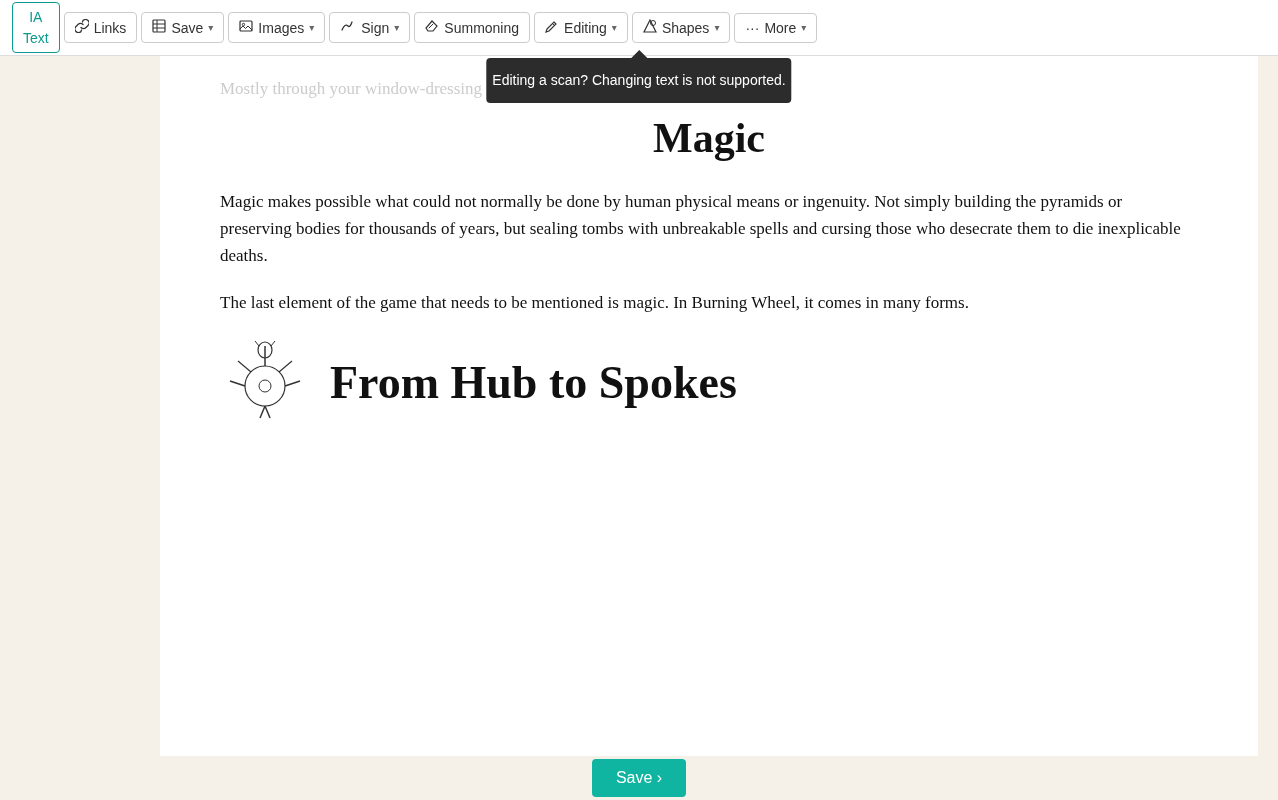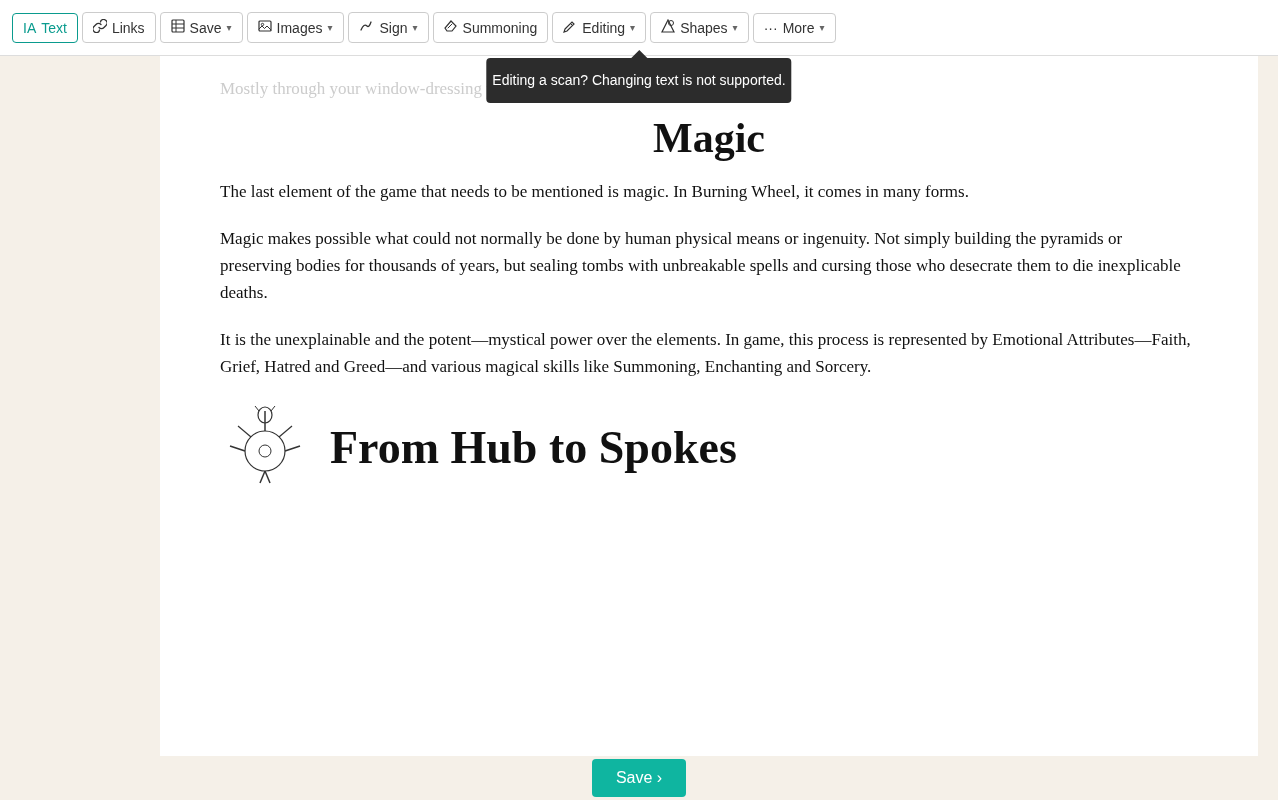--- a/index.html
+++ b/index.html
@@ -37,20 +37,21 @@
       background: #fff;
       cursor: pointer;
       font-size: 14px;
       color: #333;
       white-space: nowrap;
     }
     .toolbar-btn.active {
       border-color: #0a9b8e;
       color: #0a9b8e;
       background: #fff;
+      flex-direction: column;
     }
     .toolbar-btn .icon {
       font-size: 14px;
     }
     .toolbar-btn .chevron {
       font-size: 10px;
       color: #666;
     }
 
     
@@ -82,21 +83,21 @@
       font-family: Georgia, serif;
       margin-bottom: 8px;
       line-height: 1.5;
     }
 
     .section-title {
       text-align: center;
       font-size: 42px;
       font-weight: bold;
       font-family: Georgia, serif;
-      margin: 12px 0 16px 0;
+      margin: 12px 0 26px 0;
       color: #111;
     }
 
     .body-text {
       font-family: Georgia, serif;
       font-size: 17px;
       line-height: 1.6;
       color: #111;
       margin-bottom: 20px;
     }
@@ -285,23 +286,22 @@
 <div class="scrollbar">
   <div class="scrollbar-thumb"></div>
 </div>
 
 <div class="content-area">
   <div class="document">
     <p class="faded-top">Mostly through your window-dressing that adds detail to your world.</p>
 
     <h1 class="section-title">Magic</h1>
 
+    <p class="body-text">Magic makes possible what could not normally be done by human physical means or ingenuity. Not simply building the pyramids or preserving bodies for thousands of years, but sealing tombs with unbreakable spells and cursing those who desecrate them to die inexplicable deaths.</p>
     <p class="body-text">The last element of the game that needs to be mentioned is magic. In Burning Wheel, it comes in many forms.</p>
-    <p class="body-text">Magic makes possible what could not normally be done by human physical means or ingenuity. Not simply building the pyramids or preserving bodies for thousands of years, but sealing tombs with unbreakable spells and cursing those who desecrate them to die inexplicable deaths.</p>
-    <p class="body-text">It is the unexplainable and the potent—mystical power over the elements. In game, this process is represented by Emotional Attributes—Faith, Grief, Hatred and Greed—and various magical skills like Summoning, Enchanting and Sorcery.</p>
 
     <div class="bottom-section">
       <div>
         
         <svg class="illustration-svg" viewBox="0 0 90 90" xmlns="http://www.w3.org/2000/svg">
           <g fill="none" stroke="#222" stroke-width="1.5">
 
             <circle cx="45" cy="50" r="20" stroke="#333" stroke-width="1.2"></circle>
             <line x1="45" y1="30" x2="45" y2="10" stroke="#333" stroke-width="1.5"></line>
             <line x1="25" y1="50" x2="10" y2="45" stroke="#333" stroke-width="1.5"></line>

